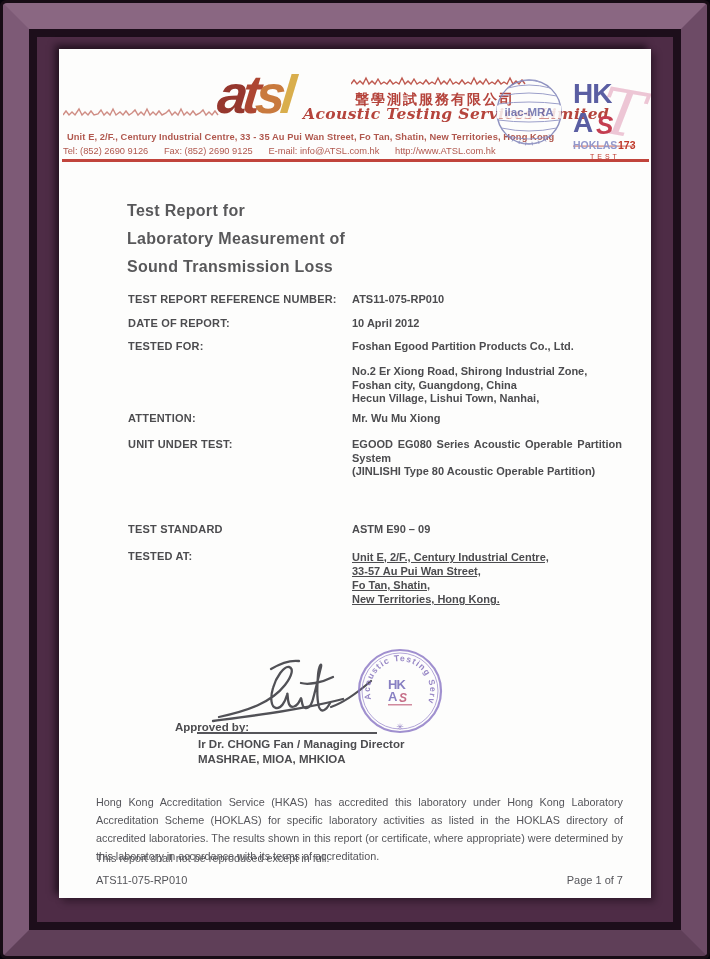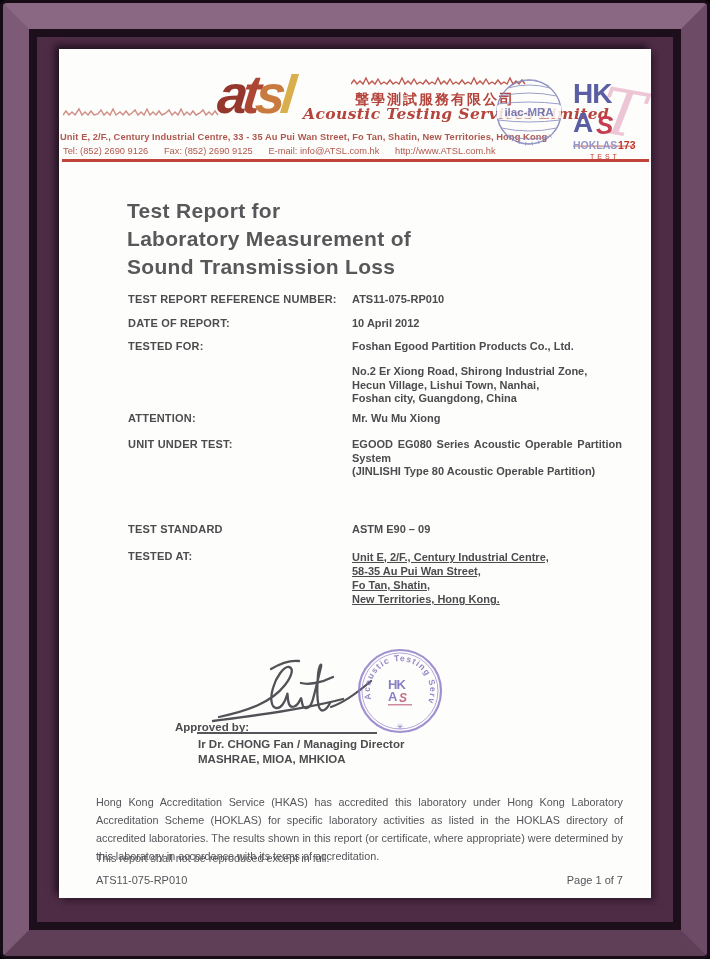--- a/index.html
+++ b/index.html
@@ -15,26 +15,26 @@
   .paper{position:relative;width:100%;height:100%;background:#fdfdfc;
        box-shadow:-4px -4px 7px rgba(12,4,12,.65), 4px 4px 7px rgba(12,4,12,.35);}
   .abs{position:absolute;}
   
   .atsl-logo{left:159px;top:18px;font-style:italic;font-weight:bold;font-size:54px;
        letter-spacing:-5px;transform:skewX(-6deg);line-height:1;}
   .l-a{color:#96372e}.l-t{color:#ad4632}.l-s{color:#c97a3e}.l-l{color:#d9ae4c}
   .cn-name{left:296px;top:42px;font-size:14px;font-weight:bold;letter-spacing:2px;color:#b5443c;text-align:right;}
   .en-name{left:244px;top:55px;font-size:15.5px;font-weight:bold;font-style:italic;
        font-family:"DejaVu Serif",serif;color:#b5443c;letter-spacing:.4px;}
-  .addr{left:1px;top:83px;font-size:9.3px;color:#b0584e;letter-spacing:.1px;font-weight:bold;text-align:right;}
+  .addr{left:8px;top:83px;font-size:9.3px;color:#b0584e;letter-spacing:.1px;font-weight:bold;text-align:right;}
   .telrow{left:4px;top:97px;font-size:9.3px;color:#b0584e;font-weight:normal;}
   .telrow span{margin-right:13px;}
   .red-rule{left:3px;top:110px;width:587px;height:2.5px;background:#c1443c;}
   
-  .title{left:68px;top:148px;font-size:21px;font-weight:bold;color:#58585a;line-height:28px;letter-spacing:.3px;}
+  .title{left:68px;top:148px;font-size:16px;font-weight:bold;color:#58585a;line-height:28px;letter-spacing:.3px;}
   .row{left:0;right:0;}
   .lbl{position:absolute;left:69px;top:0;font-size:11px;font-weight:bold;color:#4c4c4f;letter-spacing:.2px;white-space:nowrap;}
   .val{position:absolute;left:293px;top:0;width:270px;font-size:11px;font-weight:bold;color:#4c4c4f;line-height:13.5px;}
   .just{text-align:justify;}
   .lines div{line-height:13.5px;}
   .lines14 div{line-height:14px;text-decoration:underline;}
   
   .approved{left:68px;top:672px;font-size:11.5px;font-weight:bold;color:#4c4c4f;margin-left:48px;}
   .sig-rule{left:138px;top:683px;width:180px;border-top:2px solid #55555a;}
   .sig-name{left:139px;top:688px;font-size:11.5px;font-weight:bold;color:#4c4c4f;line-height:15px;}
@@ -128,22 +128,22 @@
       <span class="lbl">DATE OF REPORT:</span>
       <div class="val">10 April 2012</div>
     </div>
     <div class="abs row" style="top:291px">
       <span class="lbl">TESTED FOR:</span>
       <div class="val">Foshan Egood Partition Products Co., Ltd.</div>
     </div>
     <div class="abs row" style="top:316px">
       <div class="val lines">
               <div>No.2 Er Xiong Road, Shirong Industrial Zone,</div>
+              <div>Foshan city, Guangdong, China</div>
               <div>Hecun Village, Lishui Town, Nanhai,</div>
-              <div>Foshan city, Guangdong, China</div>
             </div>
     </div>
     <div class="abs row" style="top:363px">
       <span class="lbl">ATTENTION:</span>
       <div class="val">Mr. Wu Mu Xiong</div>
     </div>
     <div class="abs row" style="top:389px">
       <span class="lbl">UNIT UNDER TEST:</span>
       <div class="val">
         <div class="just">EGOOD EG080 Series Acoustic Operable Partition System</div>
@@ -151,21 +151,21 @@
       </div>
     </div>
     <div class="abs row" style="top:474px">
       <span class="lbl">TEST STANDARD</span>
       <div class="val">ASTM E90 – 09</div>
     </div>
     <div class="abs row" style="top:501px">
       <span class="lbl">TESTED AT:</span>
       <div class="val lines14">
               <div>Unit E, 2/F., Century Industrial Centre,</div>
-              <div>58-35 Au Pui Wan Street,</div>
+              <div>33-57 Au Pui Wan Street,</div>
               <div>Fo Tan, Shatin,</div>
               <div>New Territories, Hong Kong.</div>
             </div>
     </div>
 
     <svg class="abs" style="left:152px;top:606px" width="165" height="78" viewBox="0 0 165 78">
       <g fill="none" stroke="#3f3f45" stroke-width="2.3" stroke-linecap="round" opacity=".9">
         <path d="M 2,66 C 40,61 90,55 132,44"></path>
         <path d="M 8,62 C 36,56 60,48 74,30 C 81,21 83,13 78,12 C 73,11 65,22 62,33 C 59,43 60,52 65,53 C 70,54 74,47 76,40 C 77,35 76,44 78,49 C 80,54 86,52 89,45 C 91,40 90,47 92,51 C 95,56 100,52 102,44 C 105,33 108,20 110,12 C 111,7 108,10 107,20 C 106,32 106,45 108,52 C 110,58 115,56 119,48"></path>
         <path d="M 90,28 C 97,30 110,28 122,22"></path>

